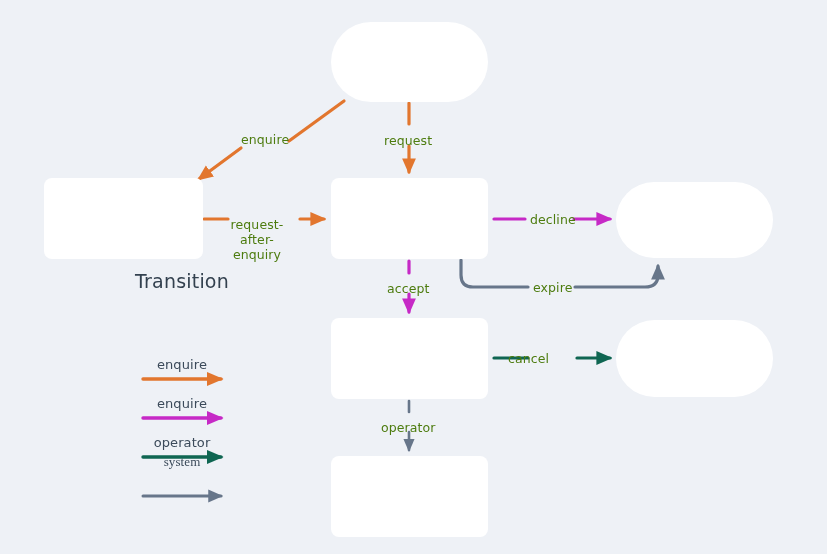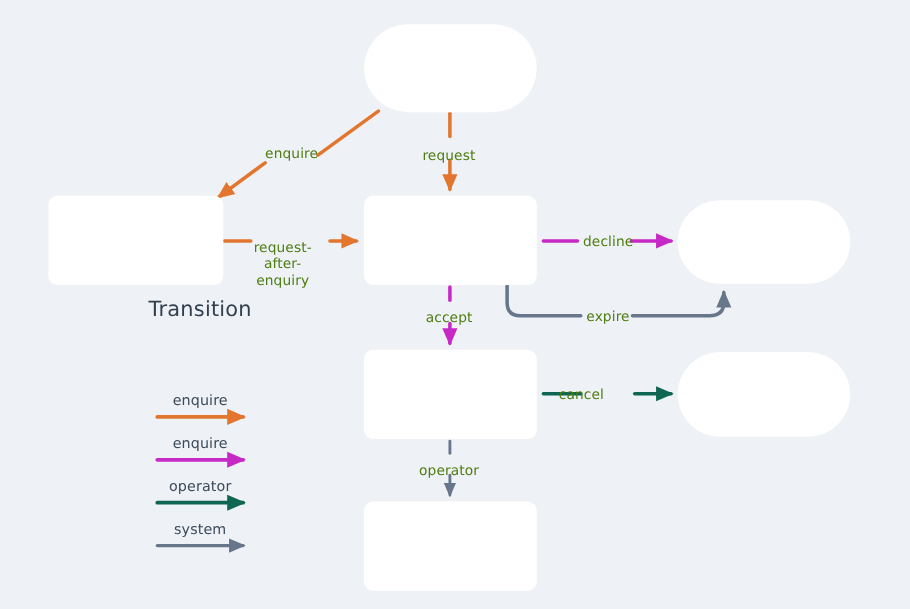--- a/index.html
+++ b/index.html
@@ -186,15 +186,15 @@
 
   <div class="edge-label" style="left:508px; top:351px;">cancel</div>
 
   <div class="edge-label" style="left:381px; top:420px;">operator</div>
 
   <div class="legend-title" style="left:82px; top:267px;">Transition</div>
 
   <div class="legend-item-label" style="left:82px; top:357px;">enquire</div>
   <div class="legend-item-label" style="left:82px; top:396px;">enquire</div>
   <div class="legend-item-label" style="left:82px; top:435px;">operator</div>
-  <div class="legend-item-label" style="left:82px; top:474px;">system</div>
+  <div class="legend-item-label" style="left:82px; top:454px;font-family:Liberation Serif, serif;">system</div>
 
 </div>
 
 </body></html>

